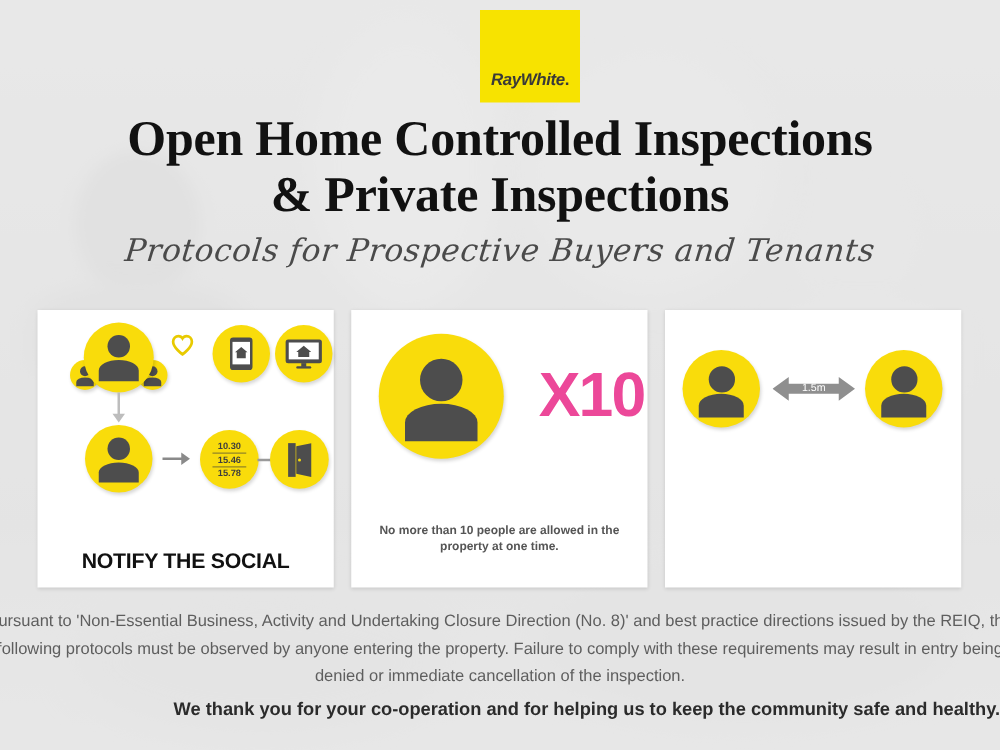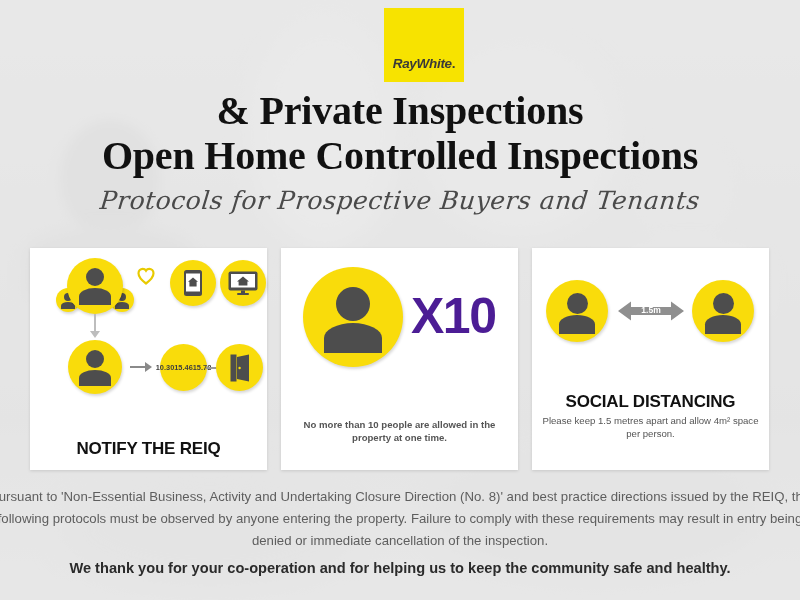--- a/index.html
+++ b/index.html
@@ -67,42 +67,42 @@
   .person .hd{position:absolute;border-radius:50%;background:#4d4d4d;}
   .person .bd{position:absolute;border-radius:50% 50% 0 0;background:#4d4d4d;}
 
   
   .c1{position:absolute;left:0;top:0;width:237px;height:140px;}
   .arrow-down{position:absolute;background:#bdbdbd;}
   .arrow-head-d{position:absolute;width:0;height:0;border-left:5px solid transparent;border-right:5px solid transparent;border-top:7px solid #bdbdbd;}
   .arrow-right-line{position:absolute;background:#8a8a8a;height:2px;}
   .arrow-head-r{position:absolute;width:0;height:0;border-top:5px solid transparent;border-bottom:5px solid transparent;border-left:7px solid #8a8a8a;}
   .heart{position:absolute;width:20px;height:20px;}
-  .times{position:absolute;left:0;right:0;top:0;bottom:0;display:flex;flex-direction:row;align-items:center;justify-content:center;}
+  .times{position:absolute;left:0;right:0;top:0;bottom:0;display:flex;flex-direction:column;align-items:center;justify-content:center;}
   .times .t{font-size:7.4px;color:#3e3e3e;font-weight:bold;line-height:10px;}
   .times .rule{width:27px;height:1px;background:#3e3e3e;opacity:.55;}
   .connector{position:absolute;background:#9a9a9a;height:1.5px;}
 
   
   .x10{
-    position:absolute;font-size:50px;font-weight:bold;color:#4c1d95;letter-spacing:-1.5px;
+    position:absolute;font-size:50px;font-weight:bold;color:#ec4899;letter-spacing:-1.5px;margin-left:20px;
   }
   
   .dist-arrow{position:absolute;}
-  .dist-label{position:absolute;font-size:8.5px;color:#fff;font-weight:bold;text-align:center;}
+  .dist-label{position:absolute;font-size:8.5px;color:#fff;font-weight:normal;text-align:center;}
 
   
   .footer{position:absolute;left:0;right:0;top:482px;height:118px;}
   .legal{
     position:absolute;left:50%;transform:translateX(-50%);top:4px;
     width:842px;text-align:center;
     font-size:13.2px;line-height:22px;color:#5e5e5e;
   }
   .thanks{
-    position:absolute;left:0;right:0;top:78px;text-align:center;
+    position:absolute;left:0;right:0;top:78px;text-align:right;
     font-size:14.6px;font-weight:bold;color:#2b2b2b;
   }
 </style>
 </head>
 <body>
 
 <div id="poster">
 
   <div class="bg-photo">
     <div class="bg-wash"></div>
@@ -125,22 +125,22 @@
     <div class="bg-veil"></div>
   </div>
 
   <div class="logo">
     <div class="logo-text">
       <span>Ray</span><span>White</span><span class="dot">.</span>
     </div>
   </div>
 
   <div class="title-wrap">
+    <div class="title">Open Home Controlled Inspections</div>
     <div class="title">&amp; Private Inspections</div>
-    <div class="title">Open Home Controlled Inspections</div>
     <div class="subtitle">Protocols for Prospective Buyers and Tenants</div>
   </div>
 
   <div class="cards">
 
     <div class="card">
       <div class="c1">
 
         <div class="circ" style="left:26px;top:40px;width:24px;height:24px;">
           <div class="person">
@@ -219,21 +219,21 @@
             <svg width="20" height="28" viewBox="0 0 20 28">
               <rect x="0.5" y="0.5" width="6" height="27" fill="#4d4d4d"></rect>
               <path d="M7 3 L19 0.5 L19 27.5 L7 25 Z" fill="#4d4d4d"></path>
               <circle cx="9.6" cy="14" r="1.2" fill="#f9dc0b"></circle>
             </svg>
           </div>
         </div>
       </div>
 
       <div class="card-foot">
-        <div class="card-title">NOTIFY THE REIQ</div>
+        <div class="card-title">NOTIFY THE SOCIAL</div>
       </div>
     </div>
 
     <div class="card">
       <div style="position:absolute;left:0;top:0;width:237px;height:145px;">
         <div class="circ" style="left:22px;top:19px;width:100px;height:100px;">
           <div class="person">
             <div class="hd" style="left:33px;top:20px;width:34px;height:34px;"></div>
             <div class="bd" style="left:21px;top:56px;width:58px;height:30px;"></div>
           </div>
@@ -261,24 +261,20 @@
           <div class="dist-label" style="left:0;top:7px;width:66px;">1.5m</div>
         </div>
 
         <div class="circ" style="left:160px;top:32px;width:62px;height:62px;">
           <div class="person">
             <div class="hd" style="left:21px;top:13px;width:21px;height:21px;"></div>
             <div class="bd" style="left:13px;top:35px;width:36px;height:19px;"></div>
           </div>
         </div>
       </div>
-      <div class="card-foot" style="bottom:30px;">
-        <div class="card-title">SOCIAL DISTANCING</div>
-        <div class="card-body" style="font-size:9.6px;line-height:12.4px;">Please keep 1.5 metres apart and allow 4m² space per person.</div>
-      </div>
     </div>
 
   </div>
 
   <div class="footer">
     <div class="legal">Pursuant to 'Non-Essential Business, Activity and Undertaking Closure Direction (No. 8)' and best practice directions issued by the REIQ, the following protocols must be observed by anyone entering the property. Failure to comply with these requirements may result in entry being denied or immediate cancellation of the inspection.</div>
     <div class="thanks">We thank you for your co-operation and for helping us to keep the community safe and healthy.</div>
   </div>
 
 </div>

